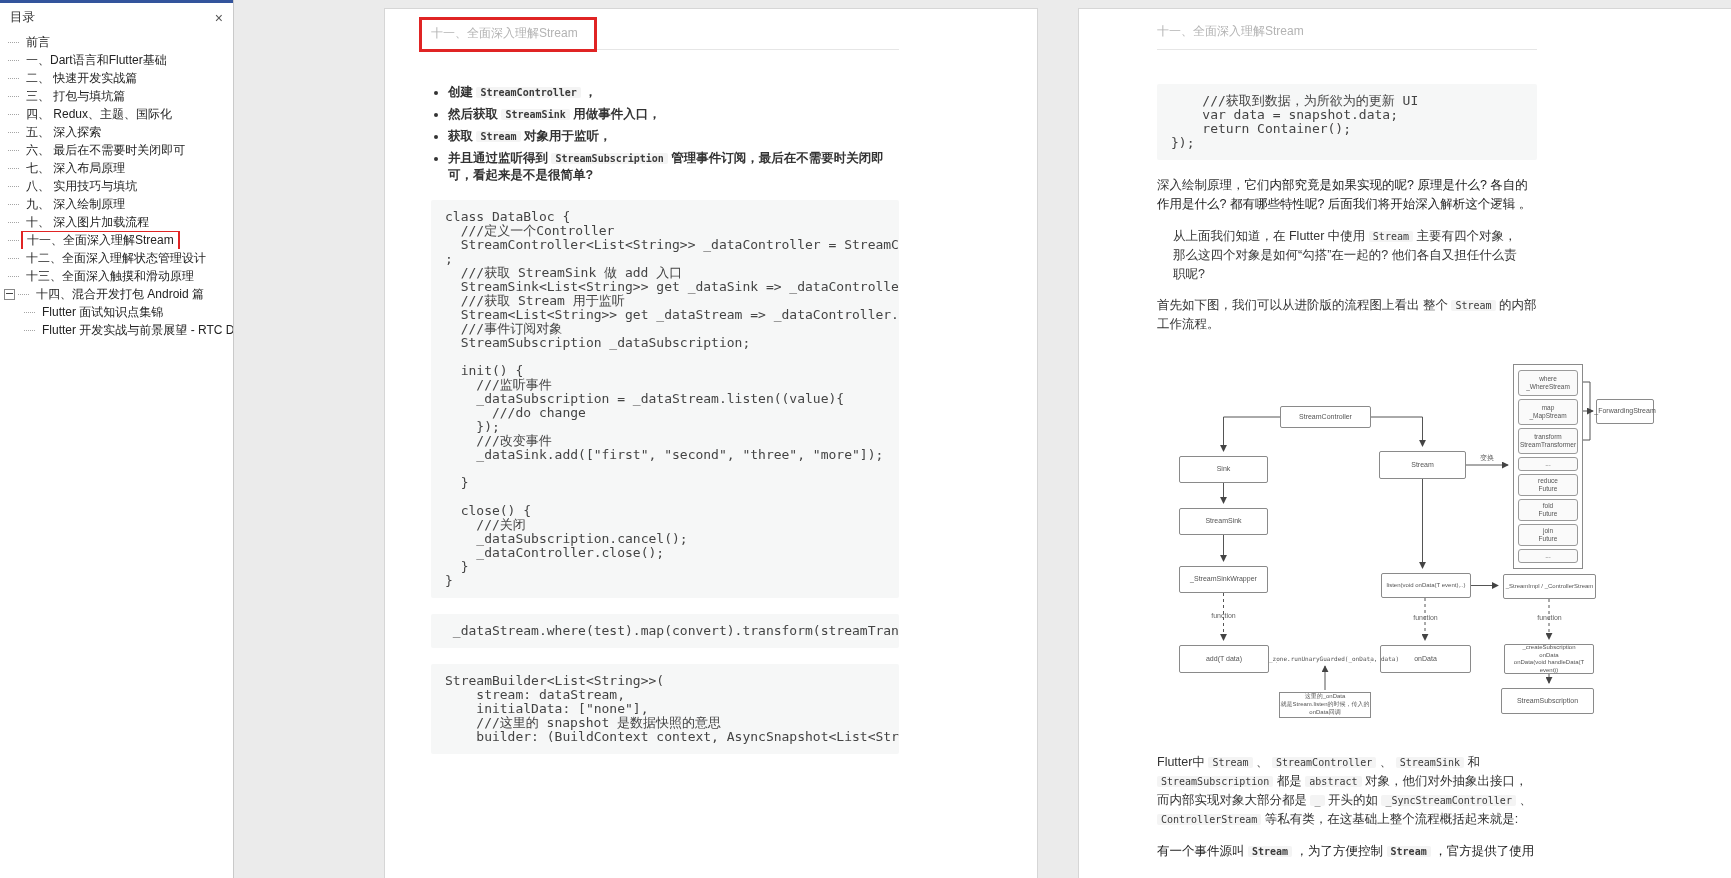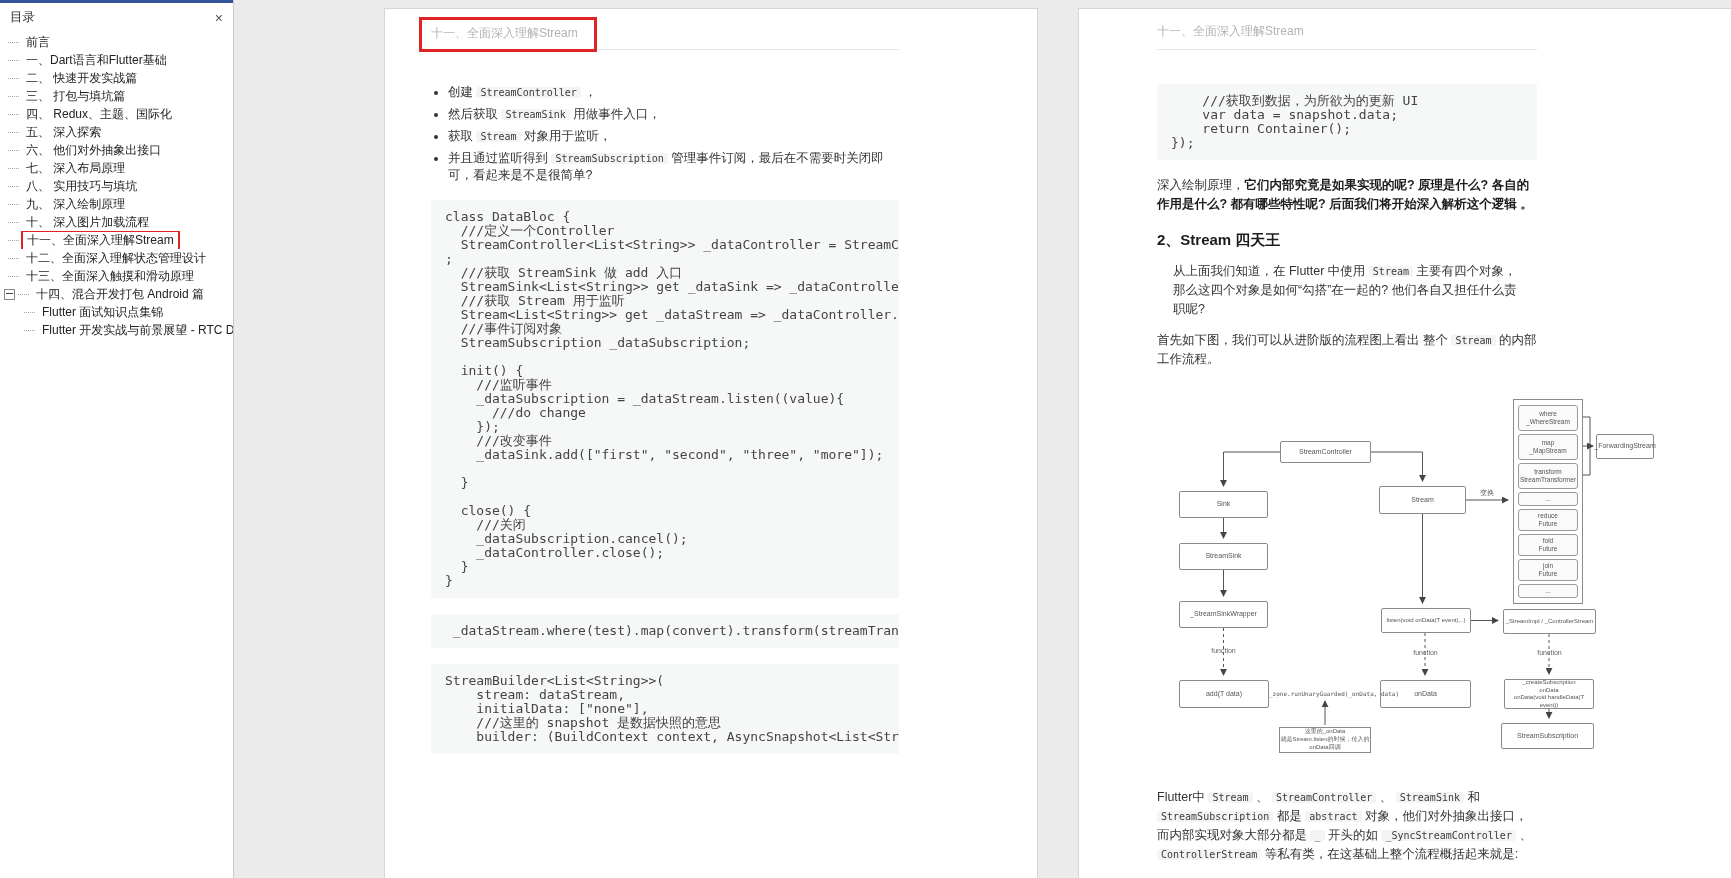--- a/index.html
+++ b/index.html
@@ -30,28 +30,28 @@
   
   .content{position:absolute;left:234px;top:0;right:0;bottom:0;background:#ebebeb;overflow:hidden;}
   .page{position:absolute;top:8px;background:#fff;border:1px solid #d6d6d6;box-sizing:border-box;height:1180px;}
   .page1{left:150px;width:654px;padding:6px 138px 40px 46px;}
   .page2{left:844px;width:700px;padding:6px 240px 40px 78px;}
   .page-header{font-size:12px;color:#b3b3b3;border-bottom:1px solid #e6e6e6;
     padding:8px 0 10px 0;height:16px;}
   .red-frame{display:inline-block;border:3px solid #e02424;padding:5px 16px 7px 9px;
     margin:-6px 0 0 -12px;background:transparent;}
   p{margin:13px 0;line-height:19px;font-size:12.5px;color:#333;}
-  .seg-b{font-weight:bold;color:#1c1c1c;}
+  .seg-b{font-weight:normal;color:#1c1c1c;}
   .seg-c{font-family:"DejaVu Sans Mono",monospace;font-size:10px;background:#f4f4f4;
     padding:0 4px;border-radius:2px;color:#3a3a3a;}
   .p-bold .seg-c{font-weight:bold;}
   h2{font-size:15px;color:#1c1c1c;margin:17px 0 8px 0;}
   pre.code{font-family:"DejaVu Sans Mono",monospace;font-size:13px;line-height:14px;color:#444;
     background:#f6f7f7;padding:10px 14px;margin:16px 0;white-space:pre;overflow:hidden;border-radius:2px;}
-  ul.bullets{margin:34px 0 16px 0;padding-left:17px;}
+  ul.bullets{margin:34px 0 16px 0;padding-left:17px;font-weight:bold;}
   ul.bullets li{margin-bottom:5px;line-height:17px;font-size:12.5px;color:#333;}
 
   
   .fc{position:relative;width:560px;height:396px;margin:10px 0 12px 0;}
   .fc svg{position:absolute;left:0;top:0;}
   .fc .ln{stroke:#555;stroke-width:1;fill:none;}
   .fc .dashed{stroke-dasharray:3,3;}
   .fc-box{position:absolute;border:1px solid #8a8a8a;background:#fff;border-radius:2px;
     display:flex;flex-direction:column;align-items:center;justify-content:center;text-align:center;
     font-size:7px;color:#555;line-height:1.2;box-sizing:border-box;}
@@ -111,21 +111,21 @@
           <span class="toc-label">四、 Redux、主题、国际化</span>
         </div>
         <div class="toc-item">
 
           <span class="tree-line"></span>
           <span class="toc-label">五、 深入探索</span>
         </div>
         <div class="toc-item">
 
           <span class="tree-line"></span>
-          <span class="toc-label">六、 他们对外抽象出接口</span>
+          <span class="toc-label">六、 最后在不需要时关闭即可</span>
         </div>
         <div class="toc-item">
 
           <span class="tree-line"></span>
           <span class="toc-label">七、 深入布局原理</span>
         </div>
         <div class="toc-item">
 
           <span class="tree-line"></span>
           <span class="toc-label">八、 实用技巧与填坑</span>
@@ -233,21 +233,20 @@
       <div class="page-header">
         <span>十一、全面深入理解Stream</span>
       </div>
 
       <pre class="code" style="margin-top:34px;">    ///获取到数据，为所欲为的更新 UI
     var data = snapshot.data;
     return Container();
 });</pre>
 
       <p><span class="seg-t">深入绘制原理，</span><span class="seg-b">它们内部究竟是如果实现的呢? 原理是什么? 各自的作用是什么? 都有哪些特性呢? 后面我们将开始深入解析这个逻辑 。</span></p>
-      <h2>2、Stream 四天王</h2>
       <p style="margin:12px 16px;"><span class="seg-t">从上面我们知道，在 Flutter 中使用 </span><span class="seg-c">Stream</span><span class="seg-t"> 主要有四个对象，那么这四个对象是如何“勾搭”在一起的? 他们各自又担任什么责职呢?</span></p>
       <p style="margin:12px 0 8px;"><span class="seg-t">首先如下图，我们可以从进阶版的流程图上看出 整个 </span><span class="seg-c">Stream</span><span class="seg-t"> 的内部工作流程。</span></p>
 
       <div class="fc">
         <svg width="560" height="396" viewBox="0 0 560 396">
           <defs>
             <marker id="arr" viewBox="0 0 8 8" refX="7" refY="4" markerWidth="7" markerHeight="7" orient="auto-start-reverse">
               <path d="M0,0 L8,4 L0,8 z" fill="#444"></path>
             </marker>
           </defs>

